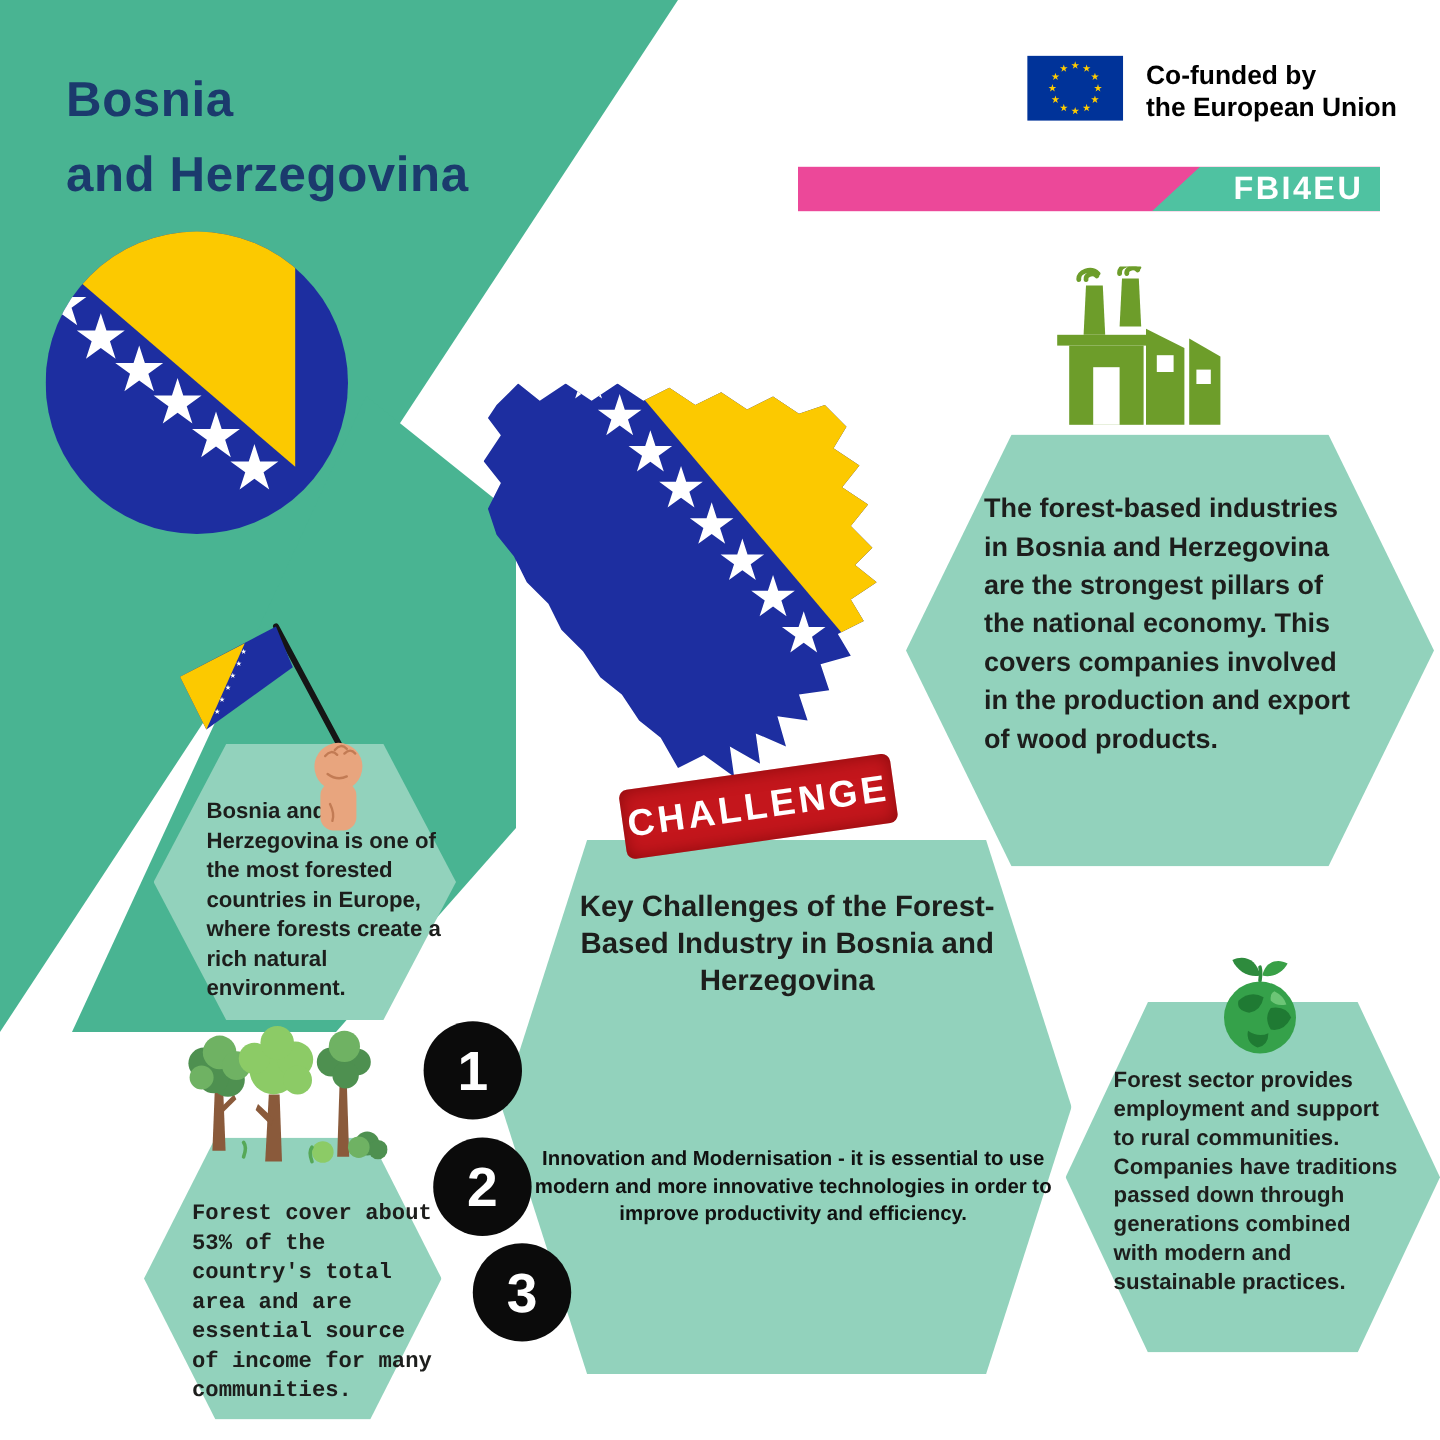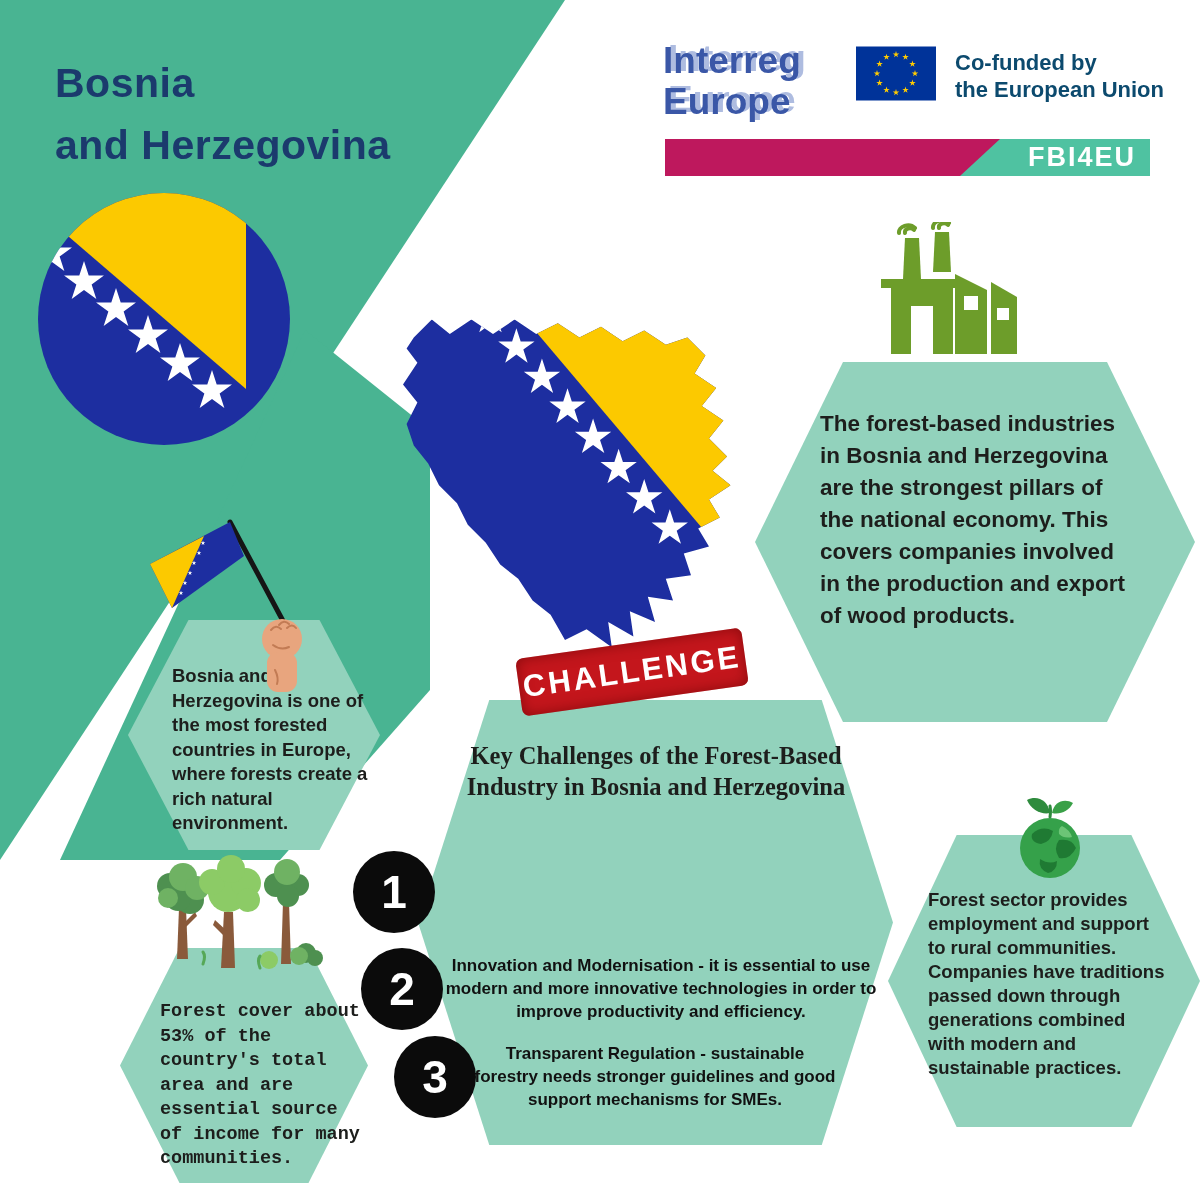--- a/index.html
+++ b/index.html
@@ -12,24 +12,24 @@
   .wedgeB{position:absolute;inset:0;background:#49B492;
           clip-path:polygon(305px 330px,430px 430px,430px 690px,280px 860px,60px 860px);z-index:0;}
 
   
   .title{position:absolute;left:55px;top:52px;z-index:2;color:#1B3A6D;
          font-size:41px;font-weight:bold;line-height:62px;letter-spacing:.5px;}
 
   .interreg{position:absolute;left:663px;top:40px;z-index:2;color:#3A57A7;font-weight:bold;line-height:41px;}
   .interreg .l1,.interreg .l2{font-size:37px;text-shadow:5px -2px 0 #AEBCE0;}
   .euflag{position:absolute;left:856px;top:46px;width:80px;height:55px;z-index:2;}
-  .cofunded{position:absolute;left:955px;top:49px;z-index:2;color:#0c4a6e;
+  .cofunded{position:absolute;left:955px;top:49px;z-index:2;color:#000000;
             font-size:22px;font-weight:bold;line-height:27px;}
 
-  .bar{position:absolute;left:665px;top:139px;width:485px;height:37px;background:#be185d;z-index:2;overflow:hidden;}
+  .bar{position:absolute;left:665px;top:139px;width:485px;height:37px;background:#ec4899;z-index:2;overflow:hidden;}
   .bar .lighter{position:absolute;left:295px;top:0;width:190px;height:37px;background:#4FC2A1;
                 clip-path:polygon(40px 0,100% 0,100% 100%,0 100%);}
   .bar .fbi{position:absolute;right:14px;top:3px;color:#fff;font-size:27px;font-weight:bold;letter-spacing:2px;}
 
   
   .hex{position:absolute;background:#92D2BC;z-index:1;}
   .hx-right{left:755px;top:362px;width:440px;height:360px;
             clip-path:polygon(20% 0,80% 0,100% 50%,80% 100%,20% 100%,0 50%);}
   .hx-left1{left:128px;top:620px;width:252px;height:230px;
             clip-path:polygon(24% 0,76% 0,100% 50%,76% 100%,24% 100%,0 50%);}
@@ -46,21 +46,21 @@
   .t-left2{left:160px;top:1000px;width:205px;font-size:18.5px;line-height:24.5px;text-align:left;font-family:Liberation Mono, monospace;}
   .t-right2{left:928px;top:888px;width:238px;font-size:18.5px;line-height:24px;text-align:left;}
 
   
   .stamp{position:absolute;left:518px;top:643px;width:228px;height:58px;z-index:3;
          background:#C4161C;border-radius:7px;transform:rotate(-8deg);
          display:flex;align-items:center;justify-content:center;
          color:#fff;font-size:31px;font-weight:bold;letter-spacing:3px;
          box-shadow:inset 0 0 14px rgba(90,0,0,.55);}
   .ch-title{position:absolute;left:458px;top:740px;width:396px;z-index:2;text-align:center;
-            font-size:24.5px;font-weight:bold;line-height:31px;color:#1D1E1C;font-family:Liberation Serif, serif;}
+            font-size:24.5px;font-weight:bold;line-height:31px;color:#1D1E1C;}
   .num{position:absolute;z-index:3;width:82px;height:82px;border-radius:50%;background:#0B0B0B;
        color:#fff;display:flex;align-items:center;justify-content:center;
        font-size:46px;font-weight:bold;}
   .n1{left:353px;top:851px;} .n2{left:361px;top:948px;} .n3{left:394px;top:1036px;}
   .item{position:absolute;z-index:2;text-align:center;font-weight:bold;font-size:17px;line-height:23px;color:#111;}
   .i1{left:444px;top:858px;width:434px;}
   .i2{left:444px;top:954px;width:434px;}
   .i3{left:472px;top:1042px;width:366px;}
 
   
@@ -83,24 +83,20 @@
 <div class="canvas">
 
   <div class="wedgeA"></div>
   <div class="wedgeB"></div>
 
   <div class="title">
     <div>Bosnia</div>
     <div>and Herzegovina</div>
   </div>
 
-  <div class="interreg">
-    <div class="l1">Interreg</div>
-    <div class="l2">Europe</div>
-  </div>
 
   <svg class="euflag" viewBox="0 0 80 54">
     <rect width="80" height="54" fill="#003399"></rect>
     <g fill="#FFCC00">
       <use href="#star" transform="translate(40,8) scale(3.4)"></use>
       <use href="#star" transform="translate(49.5,10.55) scale(3.4)"></use>
       <use href="#star" transform="translate(56.45,17.5) scale(3.4)"></use>
       <use href="#star" transform="translate(59,27) scale(3.4)"></use>
       <use href="#star" transform="translate(56.45,36.5) scale(3.4)"></use>
       <use href="#star" transform="translate(49.5,43.45) scale(3.4)"></use>
@@ -275,15 +271,14 @@
   <div class="hex hx-mid"></div>
   <div class="stamp">CHALLENGE</div>
   <div class="ch-title">Key Challenges of the Forest-Based Industry in Bosnia and Herzegovina</div>
 
   <div class="num n1">1</div>
 
   <div class="num n2">2</div>
   <div class="item i2">Innovation and Modernisation - it is essential to use modern and more innovative technologies in order to improve productivity and efficiency.</div>
 
   <div class="num n3">3</div>
-  <div class="item i3">Transparent Regulation - sustainable forestry needs stronger guidelines and good support mechanisms for SMEs.</div>
 
 </div>
 
 </body></html>

